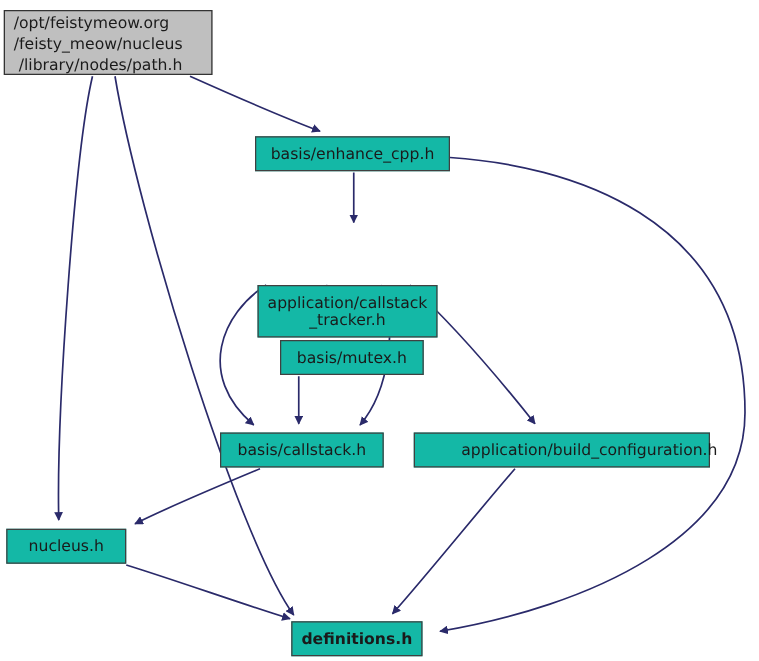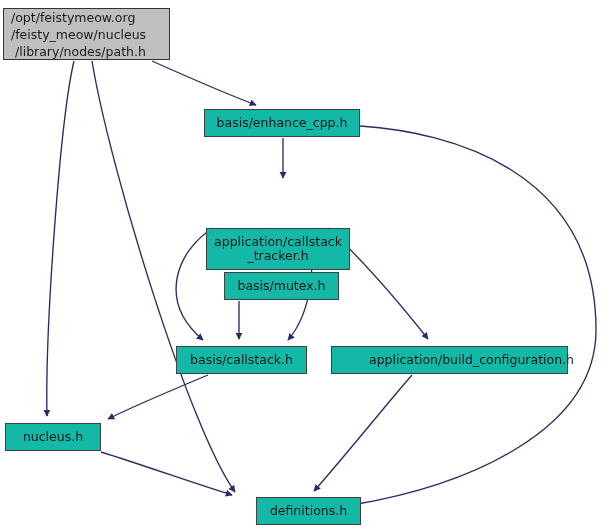--- a/index.html
+++ b/index.html
@@ -78,16 +78,16 @@
       <div class="node root" style="left: 3px; top: 8px; width: 167px; height: 52px;"><span>/opt/feistymeow.org
 /feisty_meow/nucleus
  /library/nodes/path.h</span></div>
       <div class="node" style="left: 204px; top: 109px; width: 156px; height: 28px;"><span>basis/enhance_cpp.h</span></div>
       <div class="node" style="left: 206px; top: 185px; width: 144px; height: 42px; margin-top: 43px;"><span>application/callstack
 _tracker.h</span></div>
       <div class="node" style="left: 180px; top: 272px; width: 115px; height: 28px; margin-left: 44px;"><span>basis/mutex.h</span></div>
       <div class="node" style="left: 176px; top: 346px; width: 131px; height: 28px;"><span>basis/callstack.h</span></div>
       <div class="node" style="left: 331px; top: 346px; width: 237px; height: 28px; padding-left: 44px;"><span>application/build_configuration.h</span></div>
       <div class="node" style="left: 5px; top: 423px; width: 96px; height: 28px;"><span>nucleus.h</span></div>
-      <div class="node" style="left: 256px; top: 497px; width: 105px; height: 28px;"><span>definitions.h</span></div>
+      <div class="node" style="left: 233px; top: 497px; width: 105px; height: 28px; font-weight: bold;"><span>definitions.h</span></div>
     </div>
 
 </div>
 
 </body></html>

